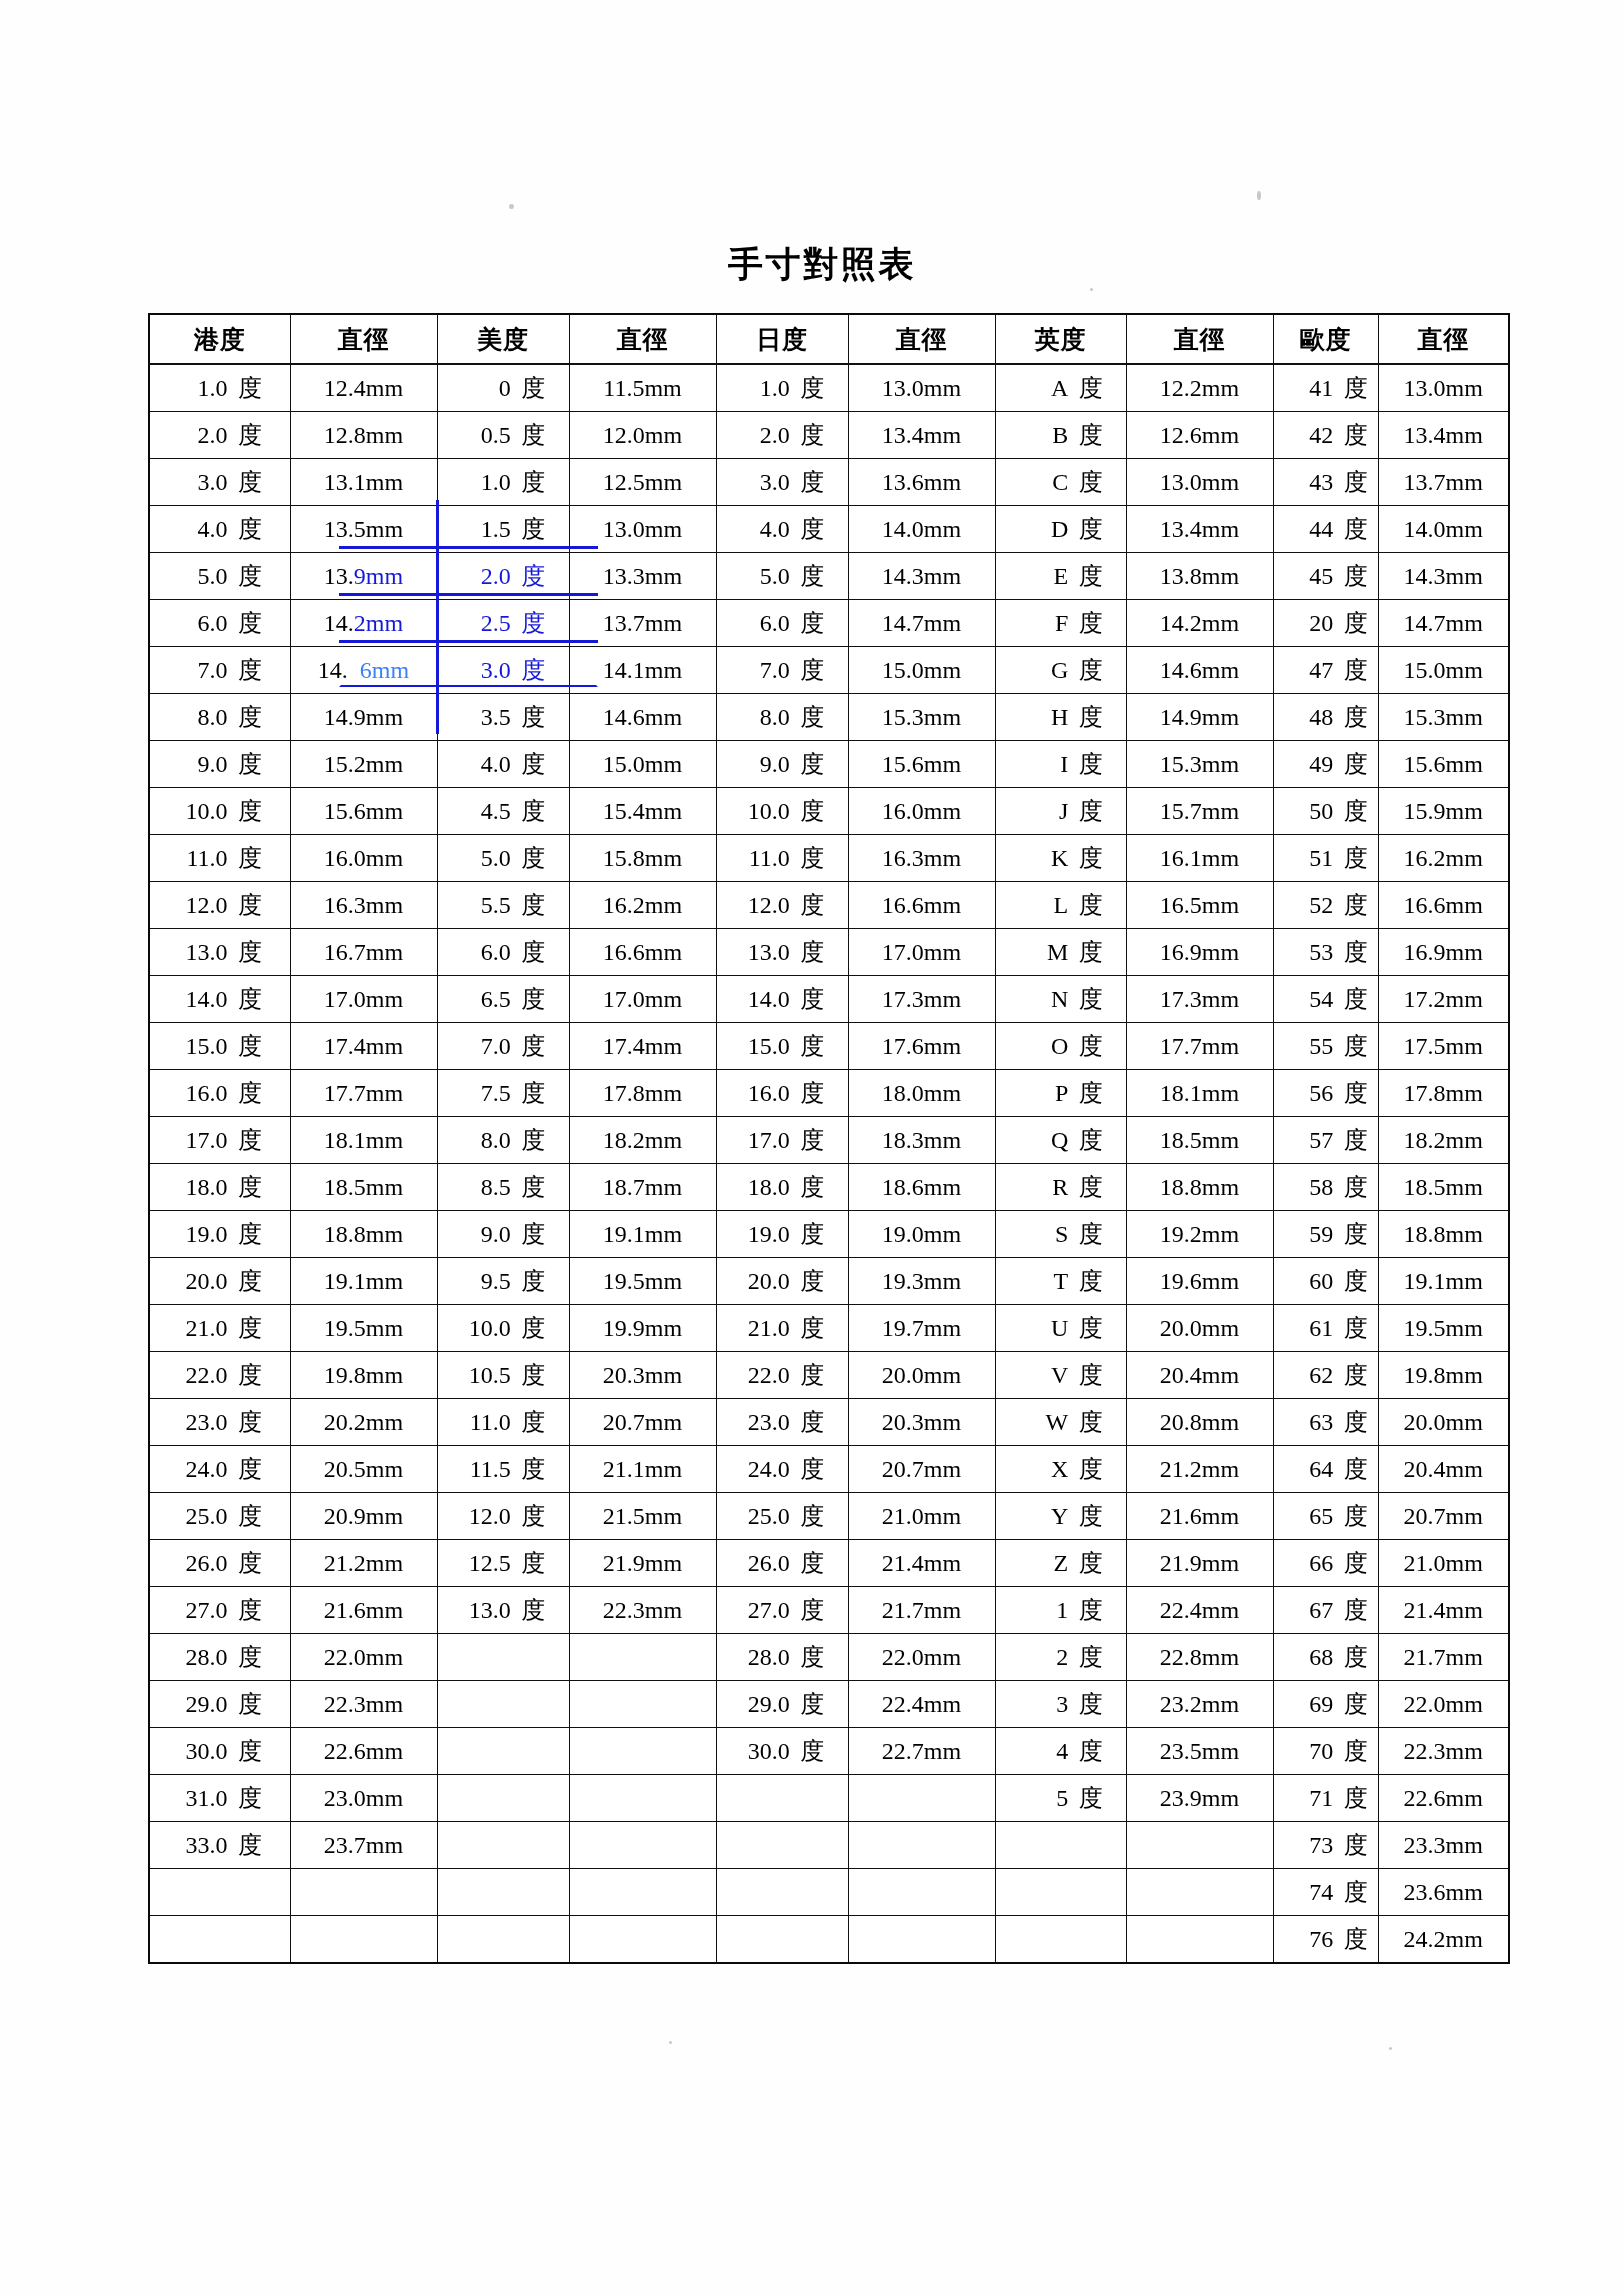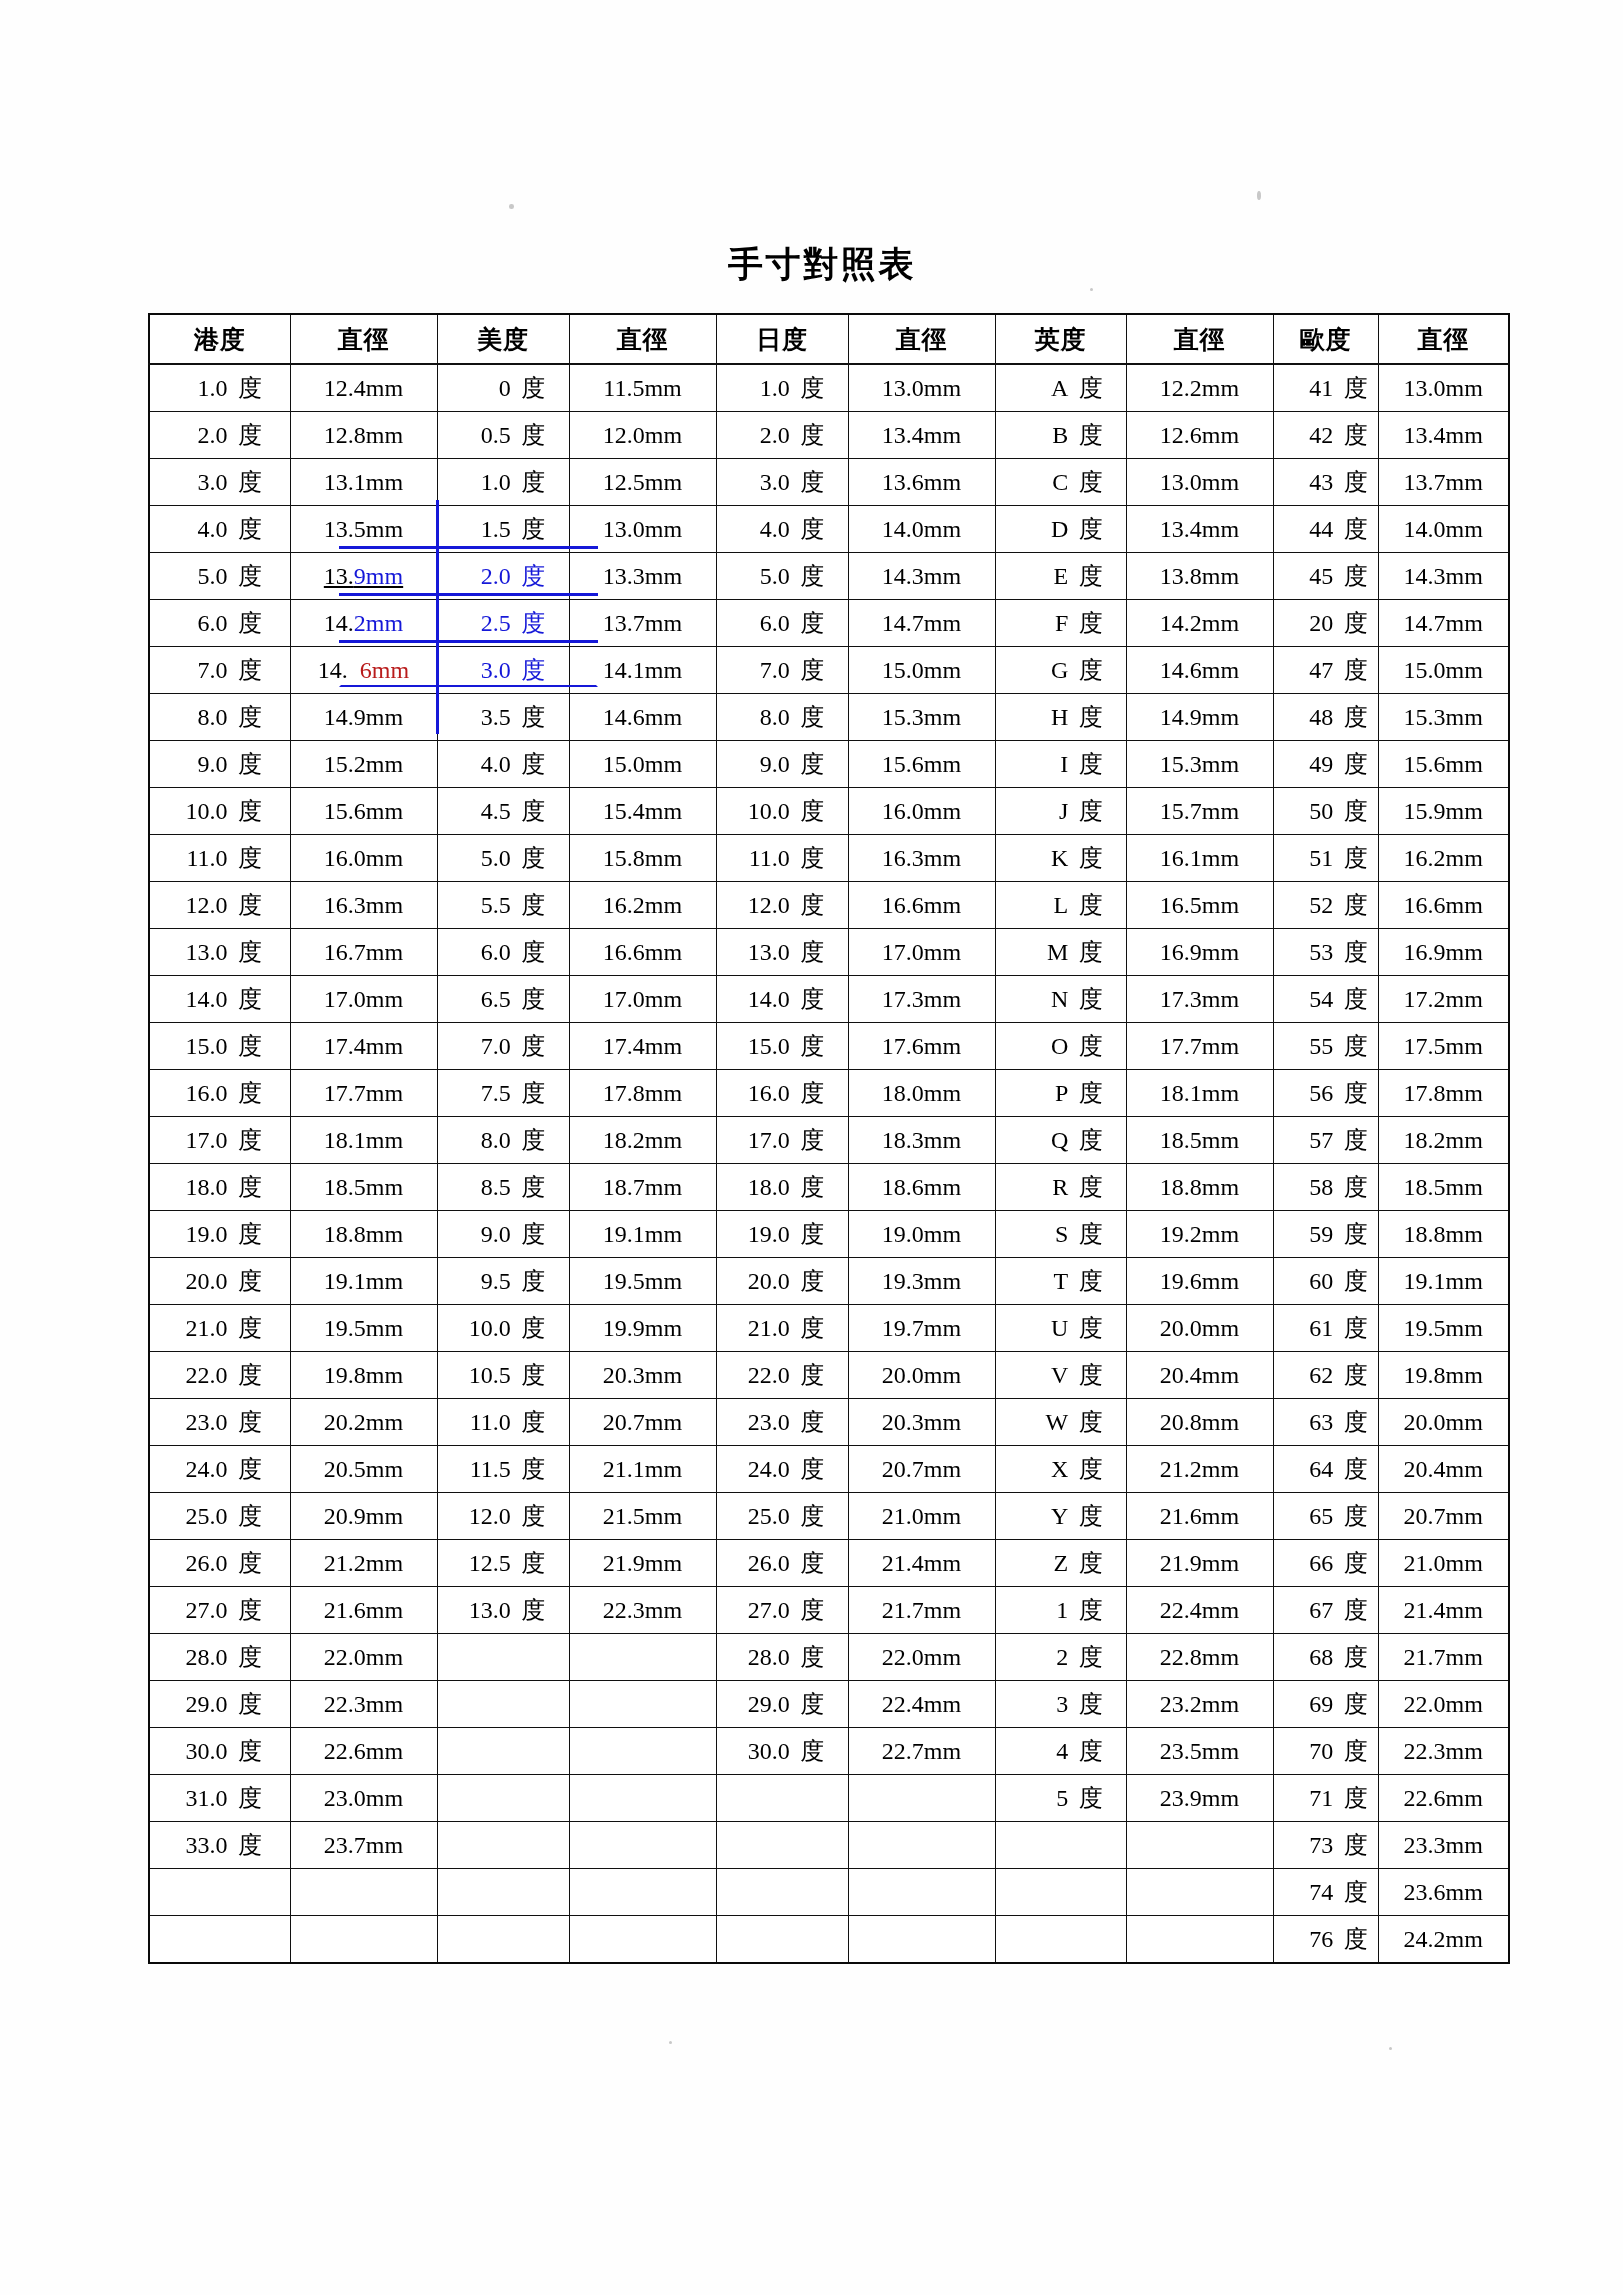--- a/index.html
+++ b/index.html
@@ -213,21 +213,21 @@
             <td>13.0mm</td>
             <td><span class="deg"><span class="n">4.0</span><span class="u">度</span></span></td>
             <td>14.0mm</td>
             <td><span class="deg"><span class="n">D</span><span class="u">度</span></span></td>
             <td>13.4mm</td>
             <td><span class="deg"><span class="n">44</span><span class="u">度</span></span></td>
             <td>14.0mm</td>
           </tr>
           <tr>
             <td><span class="deg"><span class="n">5.0</span><span class="u">度</span></span></td>
-            <td style="color: rgb(0, 0, 0); text-decoration: underline;"><span>13.</span><span class="b" style="color: rgb(21, 24, 216);">9mm</span></td>
+            <td style="color: rgb(0, 0, 0);"><span>13.</span><span class="b" style="color: rgb(21, 24, 216);">9mm</span></td>
             <td class="ink-blue"><span class="deg"><span class="n">2.0</span><span class="u">度</span></span></td>
             <td>13.3mm</td>
             <td><span class="deg"><span class="n">5.0</span><span class="u">度</span></span></td>
             <td>14.3mm</td>
             <td><span class="deg"><span class="n">E</span><span class="u">度</span></span></td>
             <td>13.8mm</td>
             <td><span class="deg"><span class="n">45</span><span class="u">度</span></span></td>
             <td>14.3mm</td>
           </tr>
           <tr>
@@ -237,21 +237,21 @@
             <td>13.7mm</td>
             <td><span class="deg"><span class="n">6.0</span><span class="u">度</span></span></td>
             <td>14.7mm</td>
             <td><span class="deg"><span class="n">F</span><span class="u">度</span></span></td>
             <td>14.2mm</td>
             <td><span class="deg"><span class="n">20</span><span class="u">度</span></span></td>
             <td>14.7mm</td>
           </tr>
           <tr>
             <td><span class="deg"><span class="n">7.0</span><span class="u">度</span></span></td>
-            <td style="color: rgb(0, 0, 0);"><span>14.</span><span class="b" style="color: #b91c1c; margin-left: 12px;">6mm</span></td>
+            <td style="color: rgb(0, 0, 0);"><span>14.</span><span class="b" style="color: #3b82f6; margin-left: 12px;">6mm</span></td>
             <td class="ink-blue"><span class="deg"><span class="n">3.0</span><span class="u">度</span></span></td>
             <td>14.1mm</td>
             <td><span class="deg"><span class="n">7.0</span><span class="u">度</span></span></td>
             <td>15.0mm</td>
             <td><span class="deg"><span class="n">G</span><span class="u">度</span></span></td>
             <td>14.6mm</td>
             <td><span class="deg"><span class="n">47</span><span class="u">度</span></span></td>
             <td>15.0mm</td>
           </tr>
           <tr>

